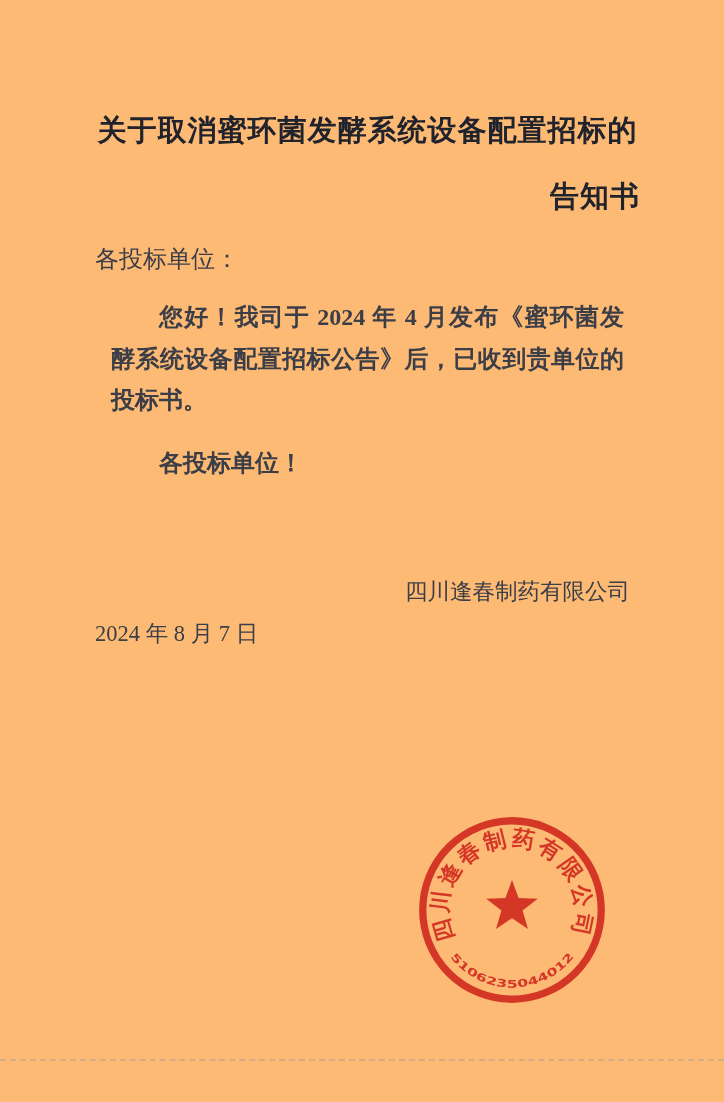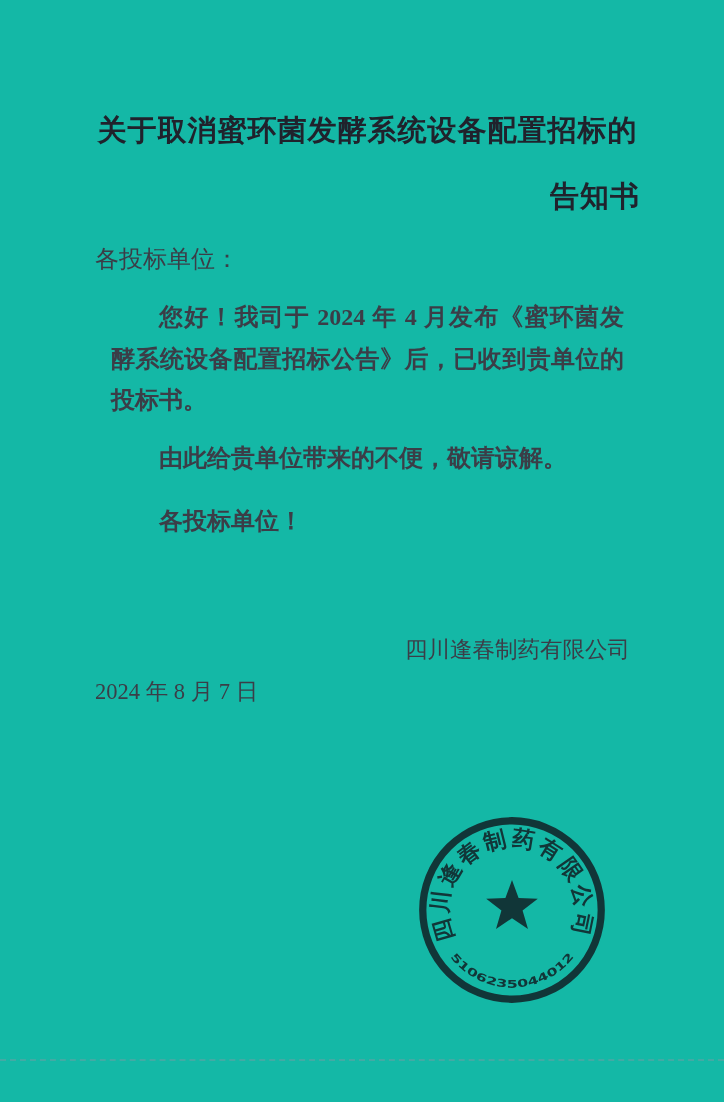--- a/index.html
+++ b/index.html
@@ -5,21 +5,21 @@
   html, body { margin: 0; padding: 0; }
   body {
     width: 724px; height: 1102px;
     background: #ffffff;
     font-family: "Liberation Serif", serif;
     overflow: hidden;
   }
   .page {
     position: relative;
     width: 724px; height: 1102px;
-    background: #14b8a6;
+    background: #fdba74;
     color: #3b3d47;
   }
   .content {
     position: absolute;
     left: 95px; top: 0;
     width: 545px;
   }
   .title-line1 {
     margin-top: 112px;
     font-size: 29px;
@@ -86,21 +86,20 @@
 <body>
 
 <div class="page">
   <div class="content">
     <div class="title-line1">关于取消蜜环菌发酵系统设备配置招标的</div>
     <div class="title-line2">告知书</div>
 
     <div class="salutation">各投标单位：</div>
 
     <p class="para">您好！我司于 2024 年 4 月发布《蜜环菌发酵系统设备配置招标公告》后，已收到贵单位的投标书。</p>
-    <p class="para">由此给贵单位带来的不便，敬请谅解。</p>
     <p class="para para-closing">各投标单位！</p>
 
     <div class="signature-company">四川逢春制药有限公司</div>
     <div class="signature-date">2024 年 8 月 7 日</div>
   </div>
 
   <svg class="stamp" viewBox="0 0 200 200" xmlns="http://www.w3.org/2000/svg">
     <defs>
       <path id="sealArcTop" d="M 45.9,137.9 A 66,66 0 1 1 154.1,137.9" fill="none"></path>
       <path id="sealArcBottom" d="M 30.7,140 A 80,80 0 0 0 169.3,140" fill="none"></path>

